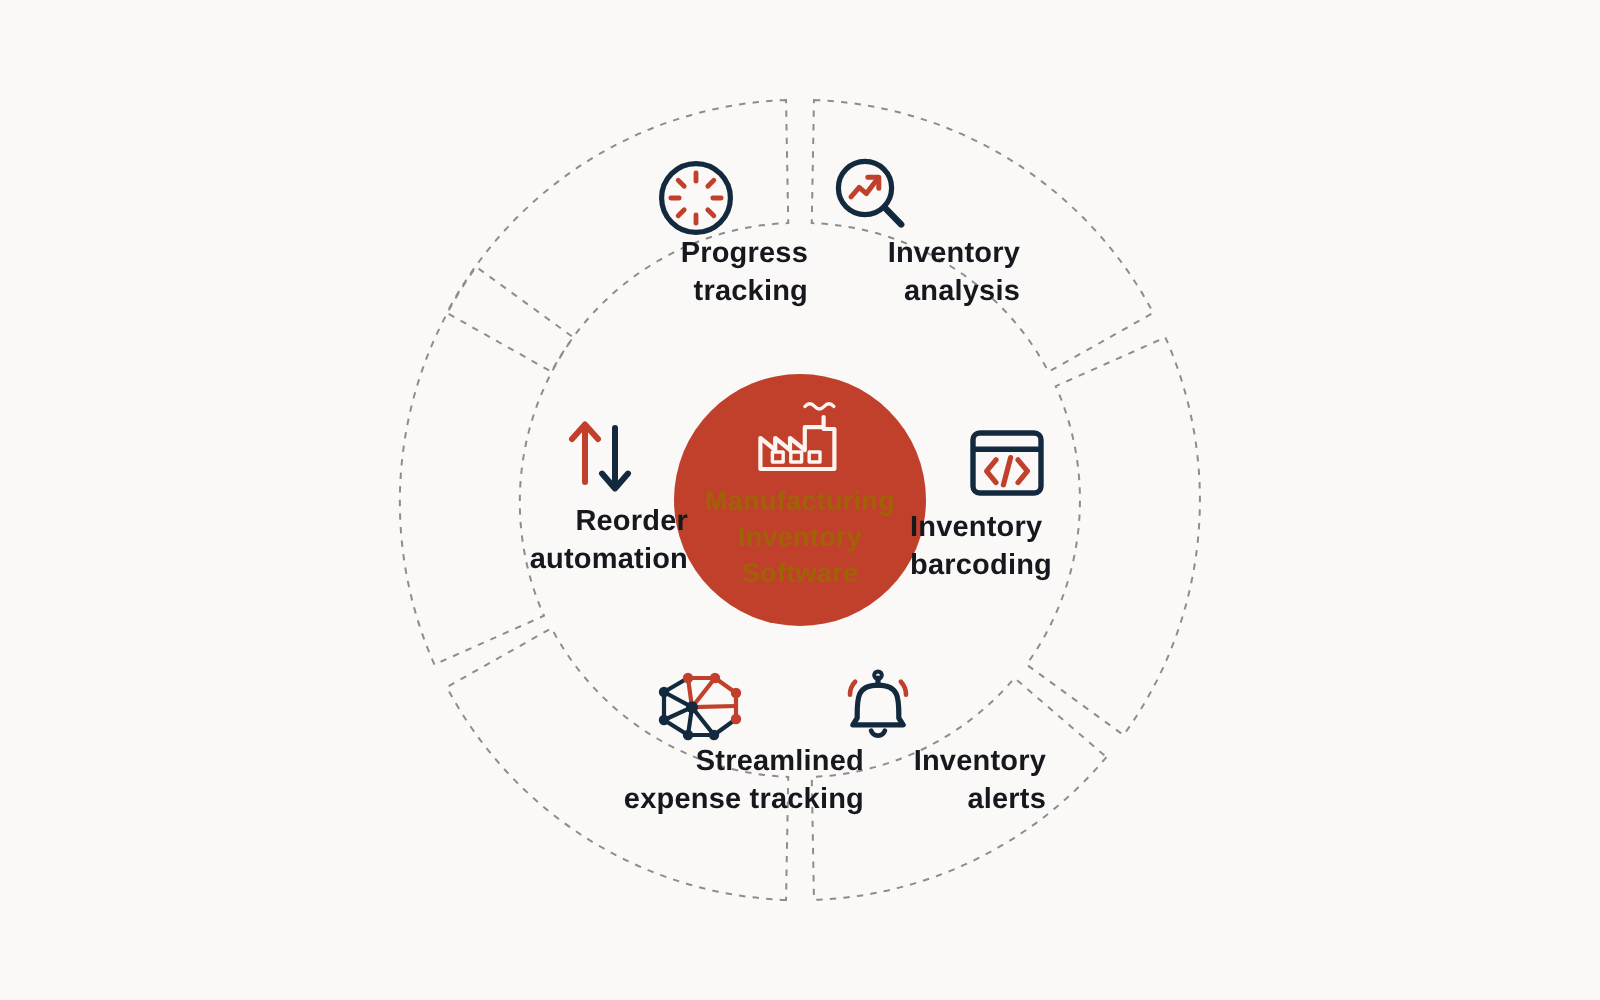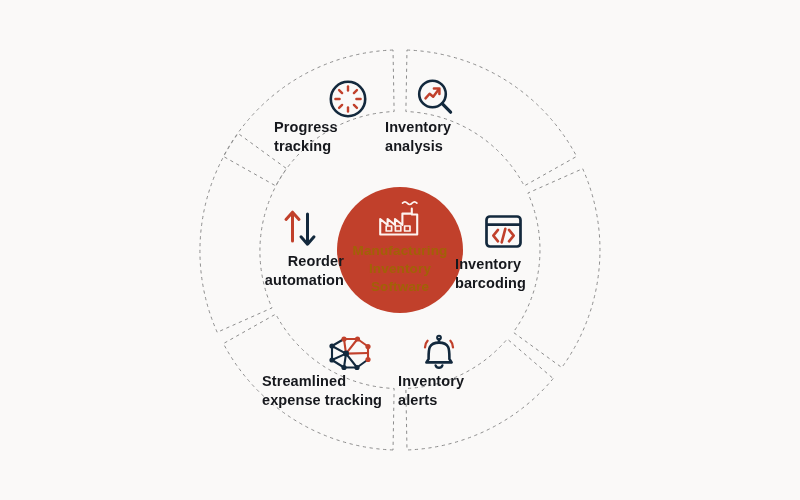--- a/index.html
+++ b/index.html
@@ -18,21 +18,21 @@
     width: 800px;
     height: 500px;
   }
   #wheel-svg {
     position: absolute;
     left: 0;
     top: 0;
   }
   .seg-label {
     position: absolute;
-    text-align: left;
+    text-align: right;
     color: #16181d;
     font-size: 14.5px;
     font-weight: 700;
     line-height: 1.28;
     letter-spacing: 0.1px;
     white-space: pre-line;
   }
   .hub-text {
     position: absolute;
     width: 150px;

